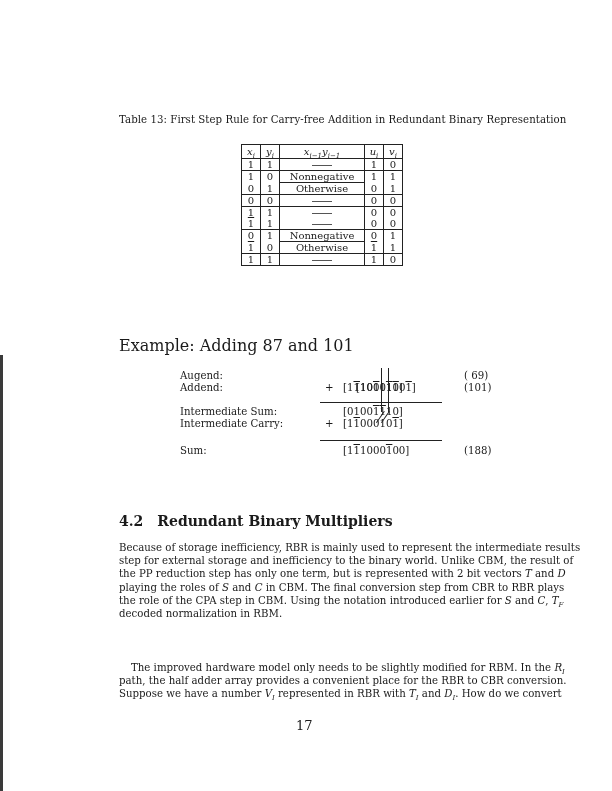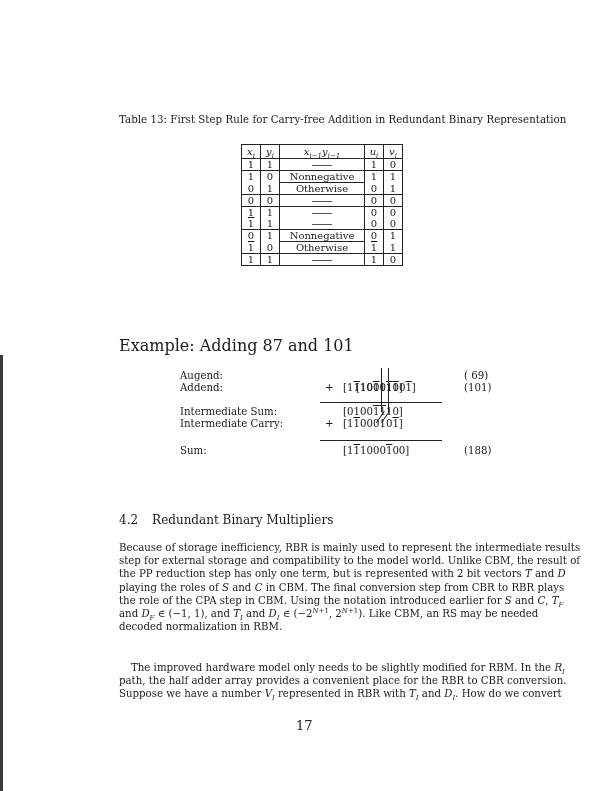--- a/index.html
+++ b/index.html
@@ -40,21 +40,21 @@
   .ex-row { position: absolute; font-size: 10.2px; white-space: nowrap; }
   .ex-label { position: absolute; left: 180px; }
   .ex-plus { position: absolute; left: 325px; }
   .ex-vec { position: absolute; }
   .ex-val { position: absolute; left: 464px; }
   .hline { position: absolute; height: 1px; background: #222; }
   .vline { position: absolute; width: 1px; background: #222; }
   .dline { position: absolute; width: 1px; height: 14px; background: #222; transform: rotate(35deg); transform-origin: top left; }
 
   .section-heading {
-    position: absolute; left: 119px; top: 513px; font-size: 12px; font-weight: normal;
+    position: absolute; left: 119px; top: 513px; font-size: 14px; font-weight: bold;
   }
   .section-heading .num { margin-right: 14px; }
   .body-text {
     position: absolute; left: 119px; width: 418px; font-size: 10.2px; line-height: 13.2px;
     text-align: justify;
   }
   .body-line { display: block; white-space: nowrap; text-align-last: justify; text-align: justify; }
   .p1 { top: 541px; }
   .p2 { top: 661px; }
   .p2 .body-line.first { text-indent: 12px; }
@@ -183,25 +183,24 @@
     <div class="dline" style="left: 384px; top: 411px;"></div>
     <div class="dline" style="left: 389px; top: 411px;"></div>
   </div>
 
 <div class="section-heading">
   <span class="num">4.2</span><span>Redundant Binary Multipliers</span>
 </div>
 
 <div class="body-text p1" id="para-0">
     <span class="body-line first">Because of storage inefficiency, RBR is mainly used to represent the intermediate results</span>
-    <span class="body-line">step for external storage and compatibility to the model world. Unlike CBM, the result of</span>
+    <span class="body-line">step for external storage and inefficiency to the binary world. Unlike CBM, the result of</span>
     <span class="body-line">the PP reduction step has only one term, but is represented with 2 bit vectors <i>T</i> and <i>D</i></span>
     <span class="body-line">playing the roles of <i>S</i> and <i>C</i> in CBM. The final conversion step from CBR to RBR plays</span>
     <span class="body-line">the role of the CPA step in CBM. Using the notation introduced earlier for <i>S</i> and <i>C</i>, <i><i>T</i></i><sub><i>F</i></sub></span>
-    <span class="body-line">and <i><i>D</i></i><sub><i>F</i></sub> ∈ (−1, 1), and <i><i>T</i></i><sub><i>I</i></sub> and <i><i>D</i></i><sub><i>I</i></sub> ∈ (−2<sup><i>N</i>+1</sup>, 2<sup><i>N</i>+1</sup>). Like CBM, an RS may be needed</span>
     <span class="body-line" style="text-align-last: left;">decoded normalization in RBM.</span>
   </div>
 <div class="body-text p2" id="para-1">
     <span class="body-line first">The improved hardware model only needs to be slightly modified for RBM. In the <i>R</i><sub><i>I</i></sub></span>
     <span class="body-line">path, the half adder array provides a convenient place for the RBR to CBR conversion.</span>
     <span class="body-line">Suppose we have a number <i>V</i><sub><i>I</i></sub> represented in RBR with <i><i>T</i></i><sub><i>I</i></sub> and <i><i>D</i></i><sub><i>I</i></sub>. How do we convert</span>
   </div>
 
 <div class="page-number">17</div>
 

